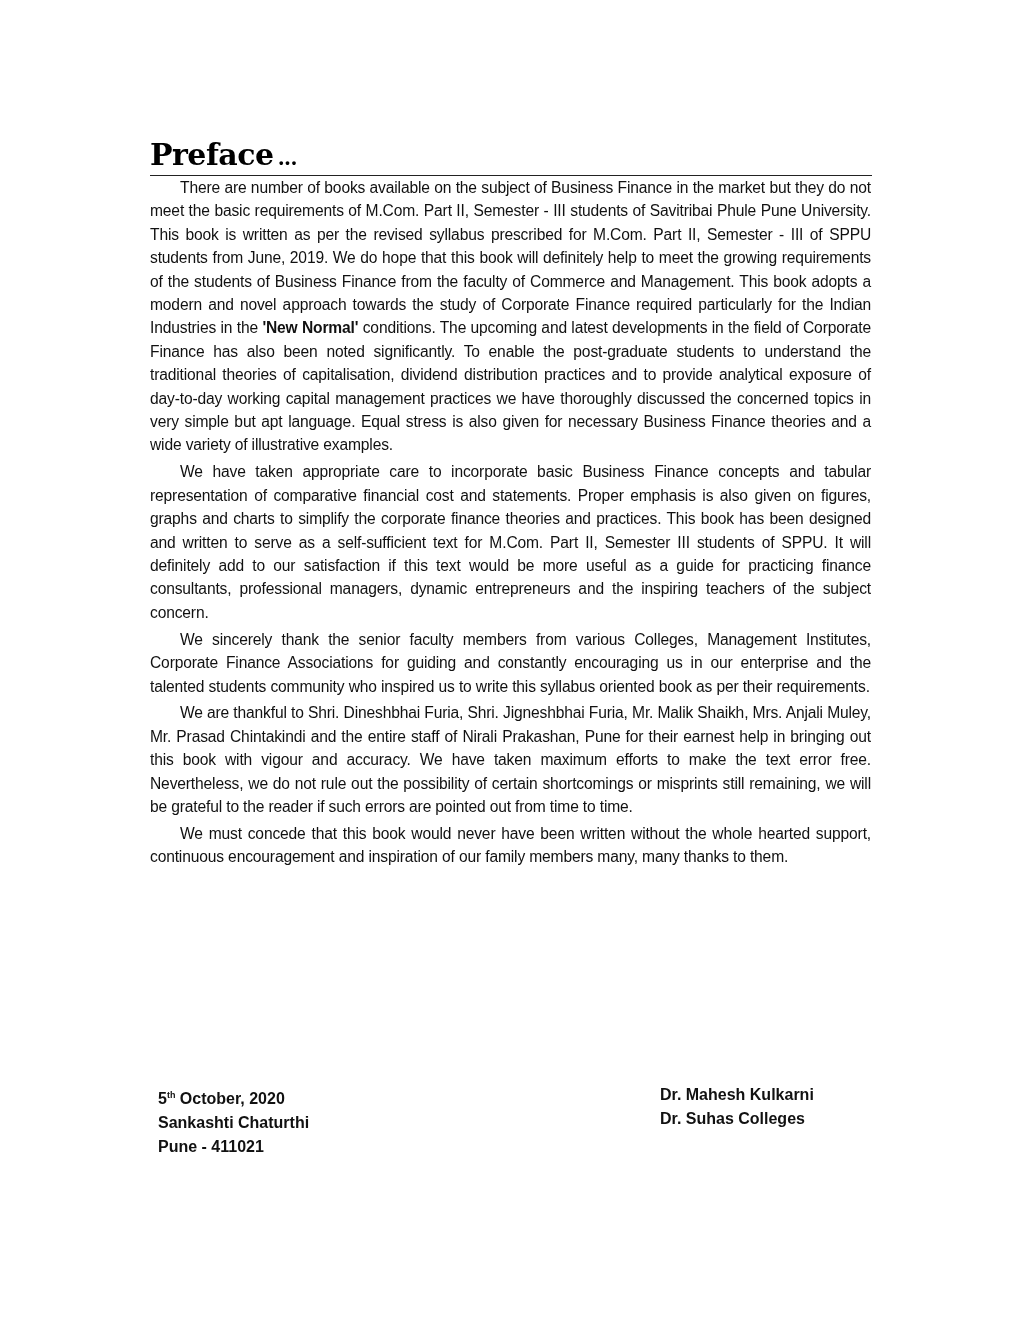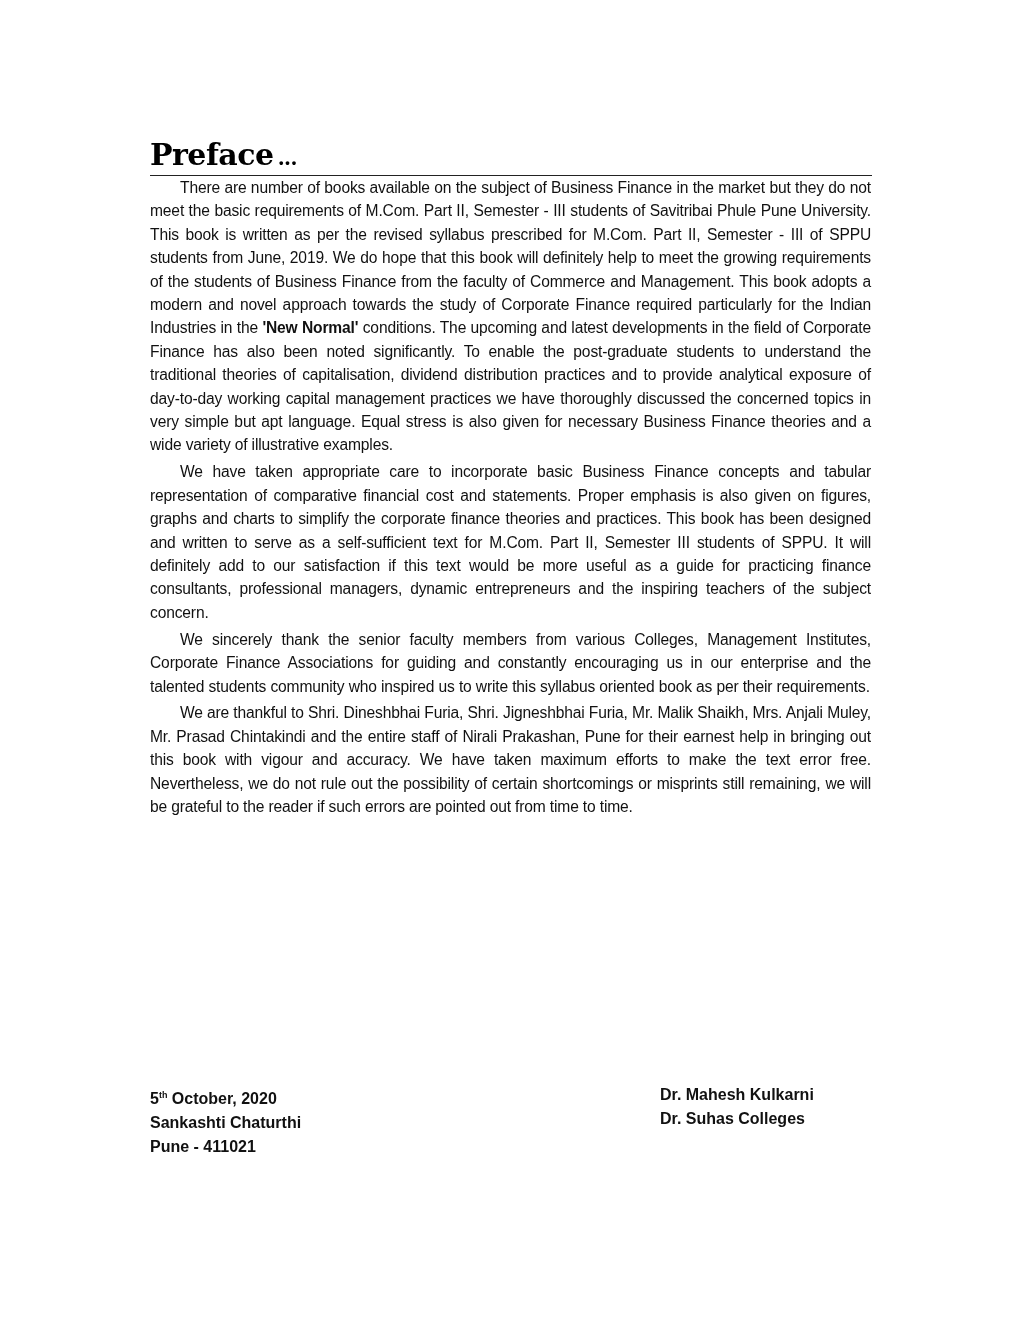--- a/index.html
+++ b/index.html
@@ -25,35 +25,36 @@
     letter-spacing: -0.15px;
     word-spacing: 0px;
   }
   .body p { margin: 0 0 3.5px 0; text-indent: 30px; }
   .body b { font-weight: bold; }
   .sign {
     position: absolute; top: 1083px; left: 150px; width: 721px;
     font-family: "Liberation Sans", sans-serif; font-weight: bold; font-size: 16px;
     line-height: 24px;
   }
-  .sign .left { position: absolute; left: 0; top: 0; }
+  .sign .left { position: absolute; left: 8px; top: 0; }
   .sign .right { position: absolute; left: 510px; top: 0; }
   .sign sup { font-size: 9px; vertical-align: 6px; }
 </style>
 </head>
 <body>
 
 <div class="page">
   <h1 class="title"><span>Preface</span><span class="dots">...</span></h1>
   <hr class="rule">
   <div class="body">
     <p><span>There are number of books available on the subject of Business Finance in the market but they do not meet the basic requirements of M.Com. Part II, Semester - III students of Savitribai Phule Pune University. This book is written as per the revised syllabus prescribed for M.Com. Part II, Semester - III of SPPU students from June, 2019. We do hope that this book will definitely help to meet the growing requirements of the students of Business Finance from the faculty of Commerce and Management. This book adopts a modern and novel approach towards the study of Corporate Finance required particularly for the Indian Industries in the </span><b>'New Normal'</b><span> conditions. The upcoming and latest developments in the field of Corporate Finance has also been noted significantly. To enable the post-graduate students to understand the traditional theories of capitalisation, dividend distribution practices and to provide analytical exposure of day-to-day working capital management practices we have thoroughly discussed the concerned topics in very simple but apt language. Equal stress is also given for necessary Business Finance theories and a wide variety of illustrative examples.</span></p>
     <p>We have taken appropriate care to incorporate basic Business Finance concepts and tabular representation of comparative financial cost and statements. Proper emphasis is also given on figures, graphs and charts to simplify the corporate finance theories and practices. This book has been designed and written to serve as a self-sufficient text for M.Com. Part II, Semester III students of SPPU. It will definitely add to our satisfaction if this text would be more useful as a guide for practicing finance consultants, professional managers, dynamic entrepreneurs and the inspiring teachers of the subject concern.</p>
     <p>We sincerely thank the senior faculty members from various Colleges, Management Institutes, Corporate Finance Associations for guiding and constantly encouraging us in our enterprise and the talented students community who inspired us to write this syllabus oriented book as per their requirements.</p>
     <p>We are thankful to Shri. Dineshbhai Furia, Shri. Jigneshbhai Furia, Mr. Malik Shaikh, Mrs. Anjali Muley, Mr. Prasad Chintakindi and the entire staff of Nirali Prakashan, Pune for their earnest help in bringing out this book with vigour and accuracy. We have taken maximum efforts to make the text error free. Nevertheless, we do not rule out the possibility of certain shortcomings or misprints still remaining, we will be grateful to the reader if such errors are pointed out from time to time.</p>
+    <p>We must concede that this book would never have been written without the whole hearted support, continuous encouragement and inspiration of our family members many, many thanks to them.</p>
   </div>
 </div>
 
 <div class="sign">
   <div class="left">
     <div><span>5</span><sup>th</sup><span> October, 2020</span></div>
     <div>Sankashti Chaturthi</div>
     <div>Pune - 411021</div>
   </div>
   <div class="right">

